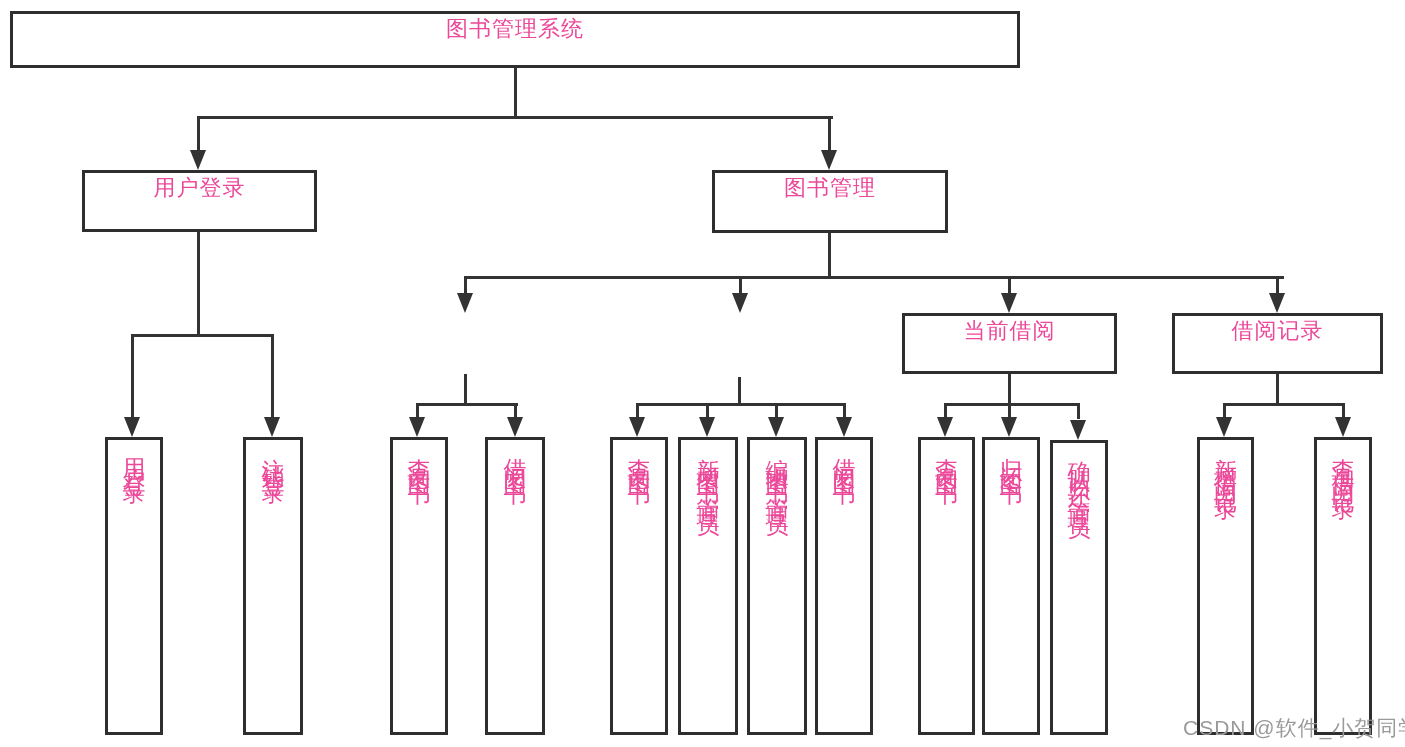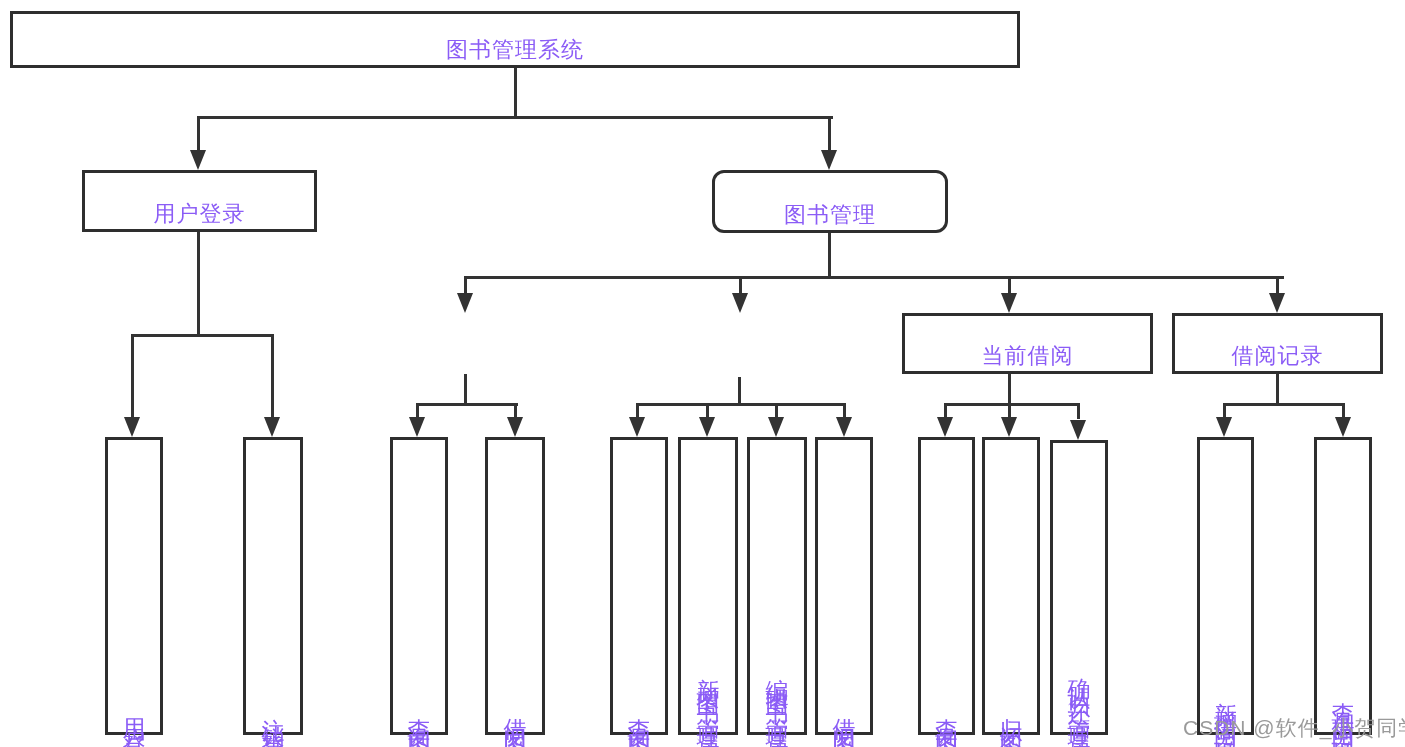--- a/index.html
+++ b/index.html
@@ -14,23 +14,23 @@
     height: 747px;
     background: #ffffff;
     overflow: hidden;
   }
   .box {
     position: absolute;
     box-sizing: border-box;
     border: 3px solid #2e2e2e;
     background: #ffffff;
     display: flex;
-    align-items: flex-end;
+    align-items: flex-start;
     justify-content: center;
-    color: #8b5cf6;
+    color: #ec4899;
   }
   .hbox {
     font-size: 22px;
     letter-spacing: 1px;
   }
   .vbox {
     font-size: 23px;
   }
   .vbox .vlabel {
     writing-mode: vertical-rl;
@@ -74,21 +74,21 @@
   <div class="line" style="left:514px;top:68px;width:3px;height:50px;"></div>
   <div class="line" style="left:197px;top:116px;width:636px;height:3px;"></div>
   <div class="line" style="left:197px;top:118px;width:3px;height:34px;"></div>
   <div class="arrow" style="left:190px;top:150px;"></div>
   <div class="line" style="left:828px;top:118px;width:3px;height:34px;"></div>
   <div class="arrow" style="left:821px;top:150px;"></div>
 
   <div class="box hbox" style="left:82px;top:170px;width:235px;height:62px;">
     <span>用户登录</span>
   </div>
-  <div class="box hbox" style="left:712px;top:170px;width:236px;height:63px;border-radius:12px;">
+  <div class="box hbox" style="left:712px;top:170px;width:236px;height:63px;">
     <span>图书管理</span>
   </div>
 
   <div class="line" style="left:197px;top:232px;width:3px;height:105px;"></div>
   <div class="line" style="left:131px;top:334px;width:143px;height:3px;"></div>
   <div class="line" style="left:131px;top:336px;width:3px;height:84px;"></div>
   <div class="arrow" style="left:124px;top:417px;"></div>
   <div class="line" style="left:271px;top:336px;width:3px;height:84px;"></div>
   <div class="arrow" style="left:264px;top:417px;"></div>
 
@@ -96,21 +96,21 @@
   <div class="line" style="left:464px;top:276px;width:820px;height:3px;"></div>
   <div class="line" style="left:464px;top:278px;width:3px;height:17px;"></div>
   <div class="arrow" style="left:457px;top:293px;"></div>
   <div class="line" style="left:739px;top:278px;width:3px;height:17px;"></div>
   <div class="arrow" style="left:732px;top:293px;"></div>
   <div class="line" style="left:1008px;top:278px;width:3px;height:17px;"></div>
   <div class="arrow" style="left:1001px;top:293px;"></div>
   <div class="line" style="left:1276px;top:278px;width:3px;height:17px;"></div>
   <div class="arrow" style="left:1269px;top:293px;"></div>
 
-  <div class="box hbox" style="left:902px;top:313px;width:251px;height:61px;">
+  <div class="box hbox" style="left:902px;top:313px;width:215px;height:61px;">
     <span>当前借阅</span>
   </div>
   <div class="box hbox" style="left:1172px;top:313px;width:211px;height:61px;">
     <span>借阅记录</span>
   </div>
 
   <div class="line" style="left:464px;top:374px;width:3px;height:32px;"></div>
   <div class="line" style="left:416px;top:403px;width:102px;height:3px;"></div>
   <div class="line" style="left:416px;top:405px;width:3px;height:14px;"></div>
   <div class="arrow" style="left:409px;top:417px;"></div>

